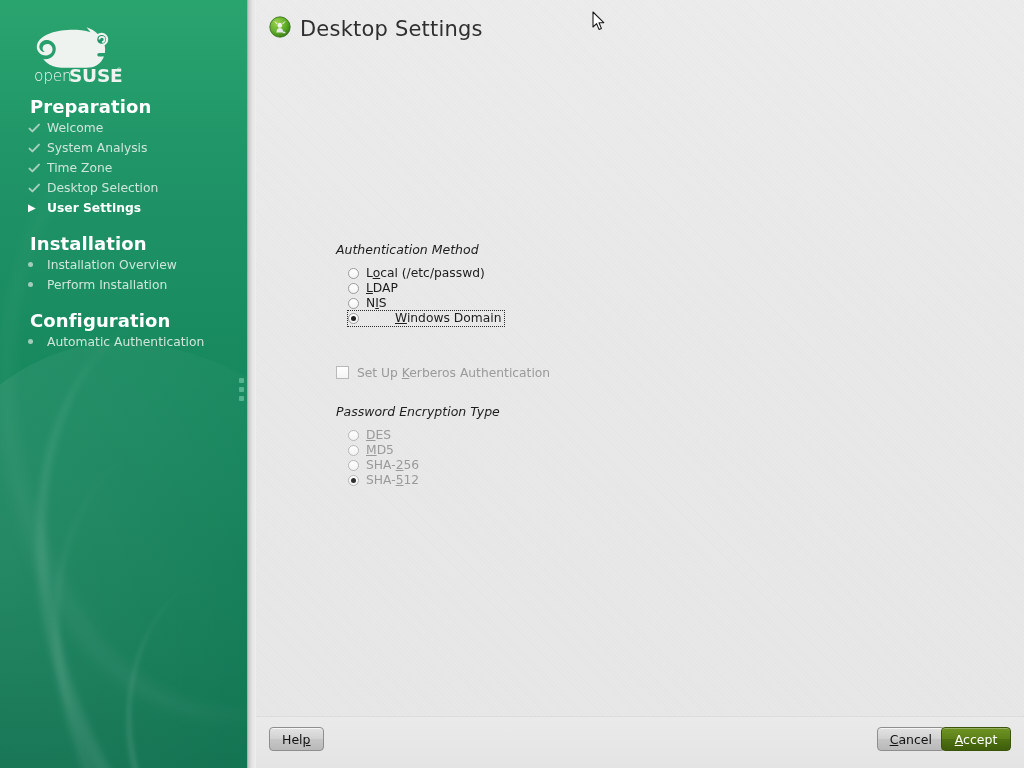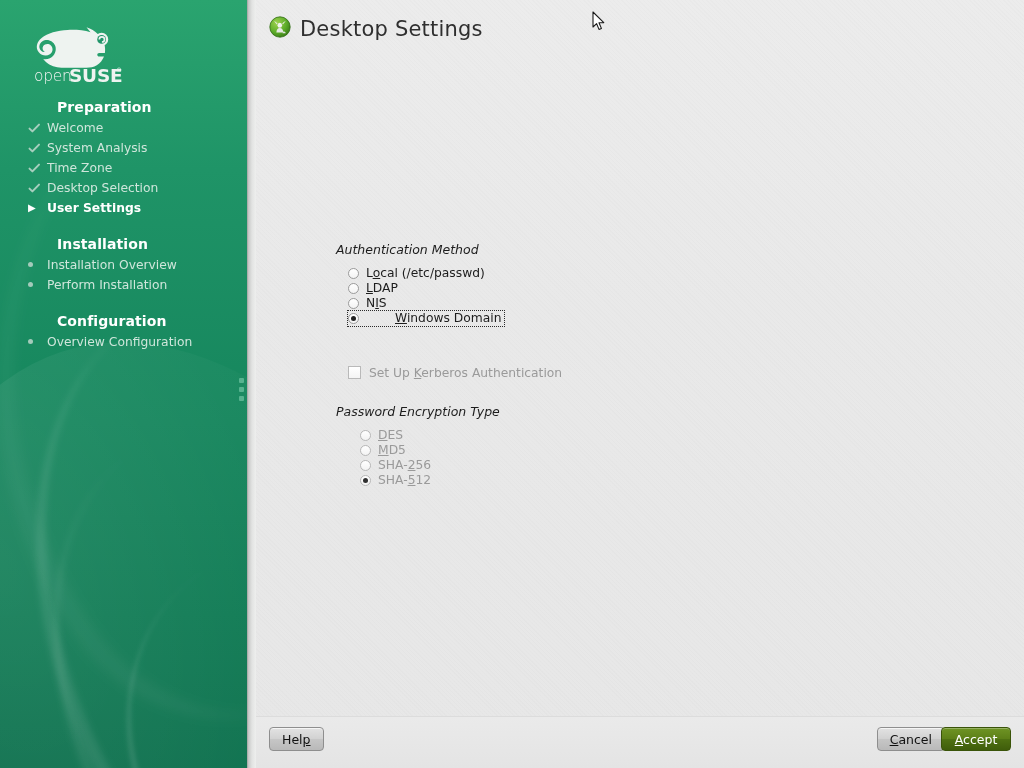--- a/index.html
+++ b/index.html
@@ -82,27 +82,26 @@
     width: 94px; height: 58px;
   }
 
   
   #nav {
     position: absolute;
     left: 0; top: 96px;
     width: 247px;
   }
   .nav-section-title {
-    font-size: 14px;
+    font-size: 18px;
     font-weight: bold;
     color: #ffffff;
     padding: 0 0 0 30px;
     line-height: 22px;
     letter-spacing: 0.1px;
-    margin-left: 27px;
   }
   .nav-section-title.gap { margin-top: 15px; }
   .nav-item {
     display: flex;
     align-items: center;
     height: 20px;
     padding-left: 28px;
     font-size: 12.3px;
     color: #cfe6db;
     line-height: 20px;
@@ -201,21 +200,21 @@
     align-items: center;
     height: 15px;
     padding: 0 2px 0 0;
     font-size: 12.3px;
     color: #1d1d1d;
     white-space: nowrap;
     cursor: default;
   }
   .opt-row { height: 15px; line-height: 15px; }
 
-  .opt.disabled { color: #9a9a9a; margin-left: 12px; }
+  .opt.disabled { color: #9a9a9a; }
   .opt.focused {
     outline: 1px dotted #2b2b2b;
     outline-offset: 0px;
     gap: 29px;
   }
 
   .radio {
     width: 11px; height: 11px;
     flex: 0 0 11px;
     border-radius: 50%;
@@ -370,21 +369,21 @@
         <span>Installation Overview</span>
       </div>
       <div class="nav-item todo">
         <span class="marker"><i class="bullet"></i></span>
         <span>Perform Installation</span>
       </div>
 
       <div class="nav-section-title gap">Configuration</div>
       <div class="nav-item todo">
         <span class="marker"><i class="bullet"></i></span>
-        <span>Overview Configuration</span>
+        <span>Automatic Authentication</span>
       </div>
     </div>
 
     <div id="splitter">
       <i></i>
       <i></i>
       <i></i>
     </div>
   </div>
 

